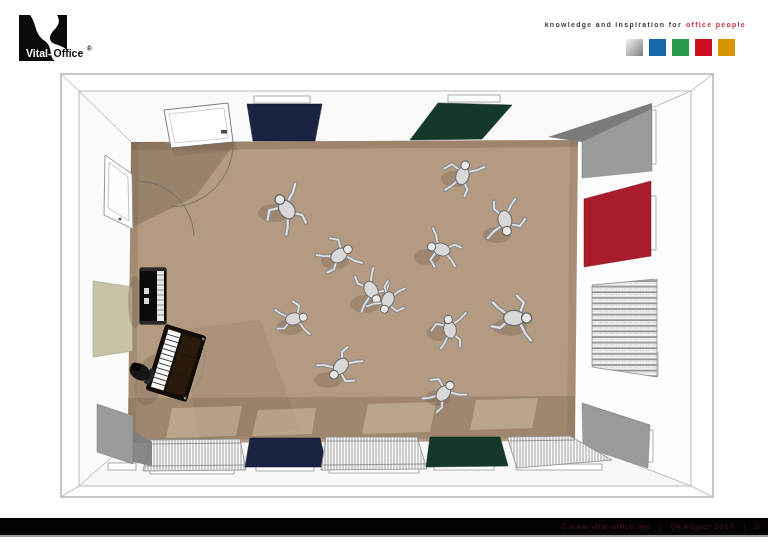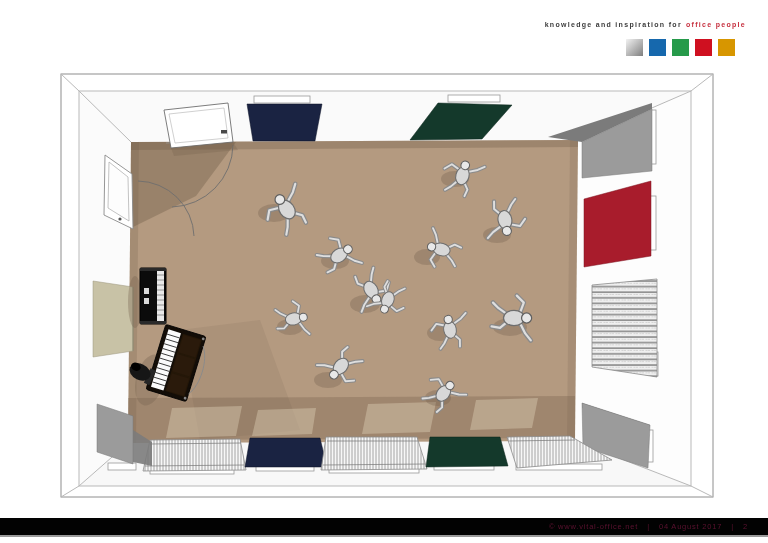--- a/index.html
+++ b/index.html
@@ -14,21 +14,21 @@
   .lt-black{fill:#0a0a0a;}
   .lreg{font-family:"Liberation Sans",sans-serif;font-weight:bold;font-size:6.5px;fill:#0a0a0a;}
   .title{position:absolute;left:130px;top:44px;font-size:10.5px;font-weight:bold;color:#0a0a0a;
          letter-spacing:.2px;white-space:nowrap;}
   .tagline{position:absolute;right:22px;top:21px;font-size:7px;font-weight:bold;color:#3c3c3c;
            letter-spacing:1.3px;white-space:nowrap;}
   .tag-o{color:#c62f3e;margin-left:4px;}
   .squares{position:absolute;right:33px;top:39px;width:109px;height:17px;}
   .footer{position:absolute;left:0;top:518px;width:768px;height:17px;background:#020202;
           color:#5c1230;font-size:7.5px;letter-spacing:.8px;line-height:17px;text-align:right;
-          box-sizing:border-box;padding-right:20px;white-space:nowrap;}
+          box-sizing:border-box;padding-right:8px;white-space:nowrap;}
   .footer .fsep{margin:0 9px;}
   .footer-line{position:absolute;left:0;top:535px;width:768px;height:2px;background:#9a9a9a;}
   
   .wline{stroke:#b9b9b9;stroke-width:1;fill:none;}
   .oline{stroke:#8e8e8e;stroke-width:1;fill:#ffffff;}
   .shade{fill:#6f5b46;}
   .lite{fill:#ecdfc6;}
   .brk{fill:#ffffff;stroke:#999999;stroke-width:.8;}
   .pnl{stroke-width:.5;}
   .lo{stroke:#8a8a8a;stroke-width:3.4;fill:none;stroke-linecap:round;stroke-linejoin:round;}
@@ -228,20 +228,31 @@
           <ellipse class="fsh" cx="-9" cy="9" rx="14" ry="8"></ellipse>
           <use href="#fig" transform="rotate(-140) scale(1.2)"></use>
         </g>
       <g transform="translate(447,389)">
           <ellipse class="fsh" cx="-9" cy="9" rx="13" ry="8"></ellipse>
           <use href="#fig" transform="rotate(40) scale(1.15)"></use>
         </g>
     </g>
   </svg>
 
+  <div class="logo">
+    <svg width="110" height="56" viewBox="0 0 110 56">
+      <g transform="translate(0,2)">
+        <rect class="lsq" x="0" y="0" width="48" height="46"></rect>
+        <path class="lwave" d="M11,0 C20,-2 34,-2 38,0 C45,12 30,15 31,24 C32,32 50,28 50,42 L50,46 L36,46 C30,43 34,32 26,26 C15,19 18,9 11,0 Z"></path>
+        <text class="lt lt-white" x="7" y="42">Vital-</text>
+        <text class="lt lt-black" x="34.5" y="42">Office</text>
+        <text class="lreg" x="68" y="36">®</text>
+      </g>
+    </svg>
+  </div>
 
 
   <div class="tagline">
     <span class="tag-k">knowledge and inspiration for</span><span class="tag-o">office people</span>
   </div>
 
   <svg class="squares" viewBox="0 0 109 17">
     <defs>
       <linearGradient id="sg" x1="0" y1="0" x2="1" y2="1">
         <stop offset="0" stop-color="#f2f2f2"></stop>

